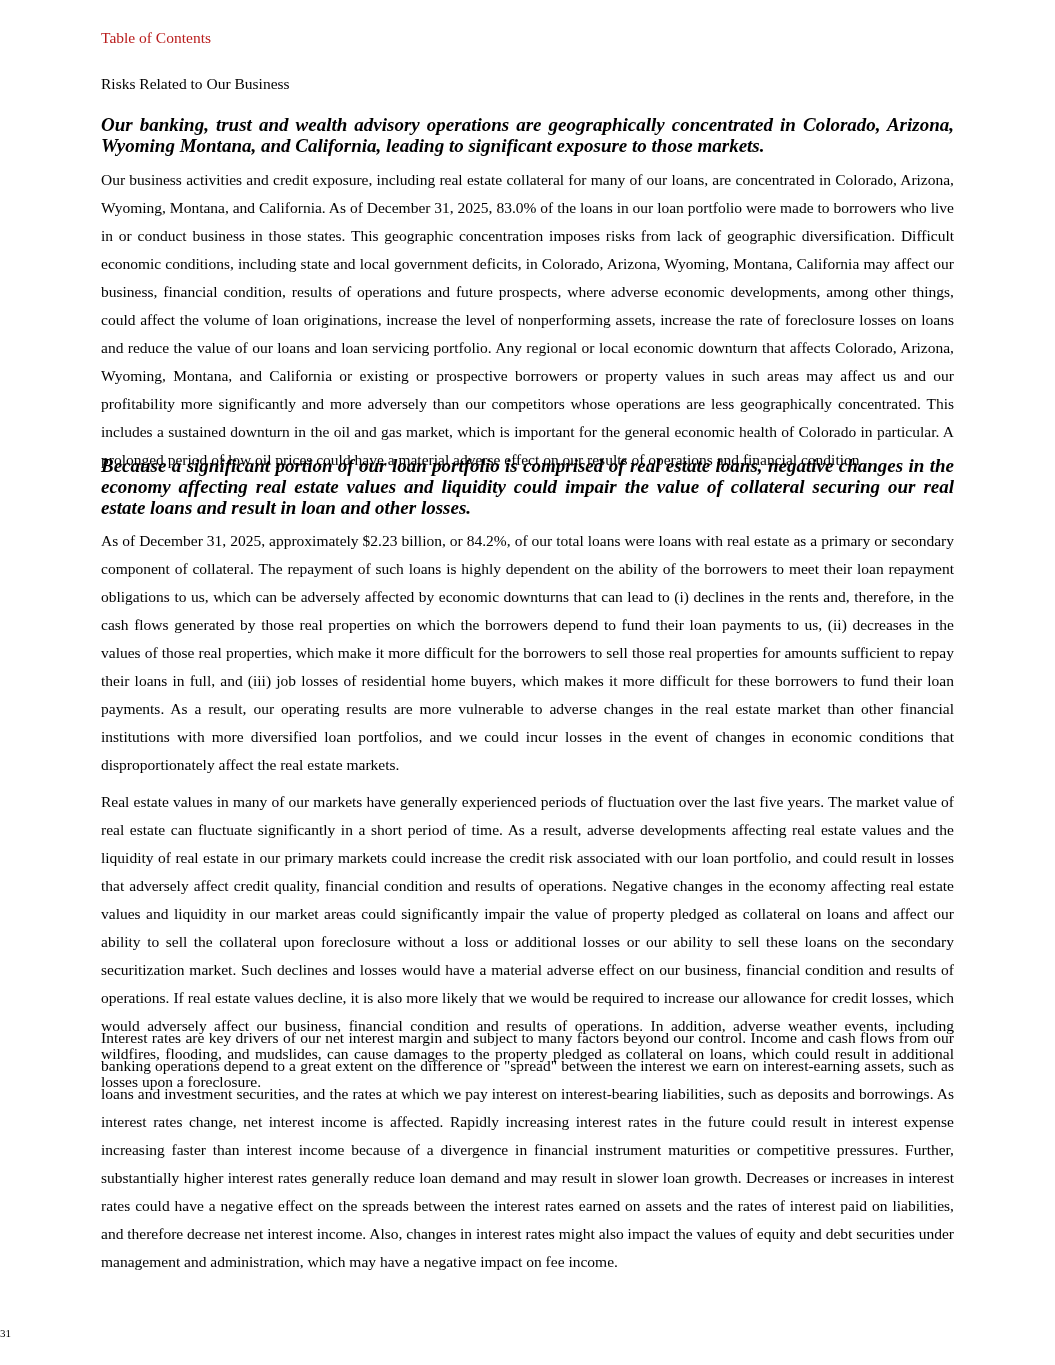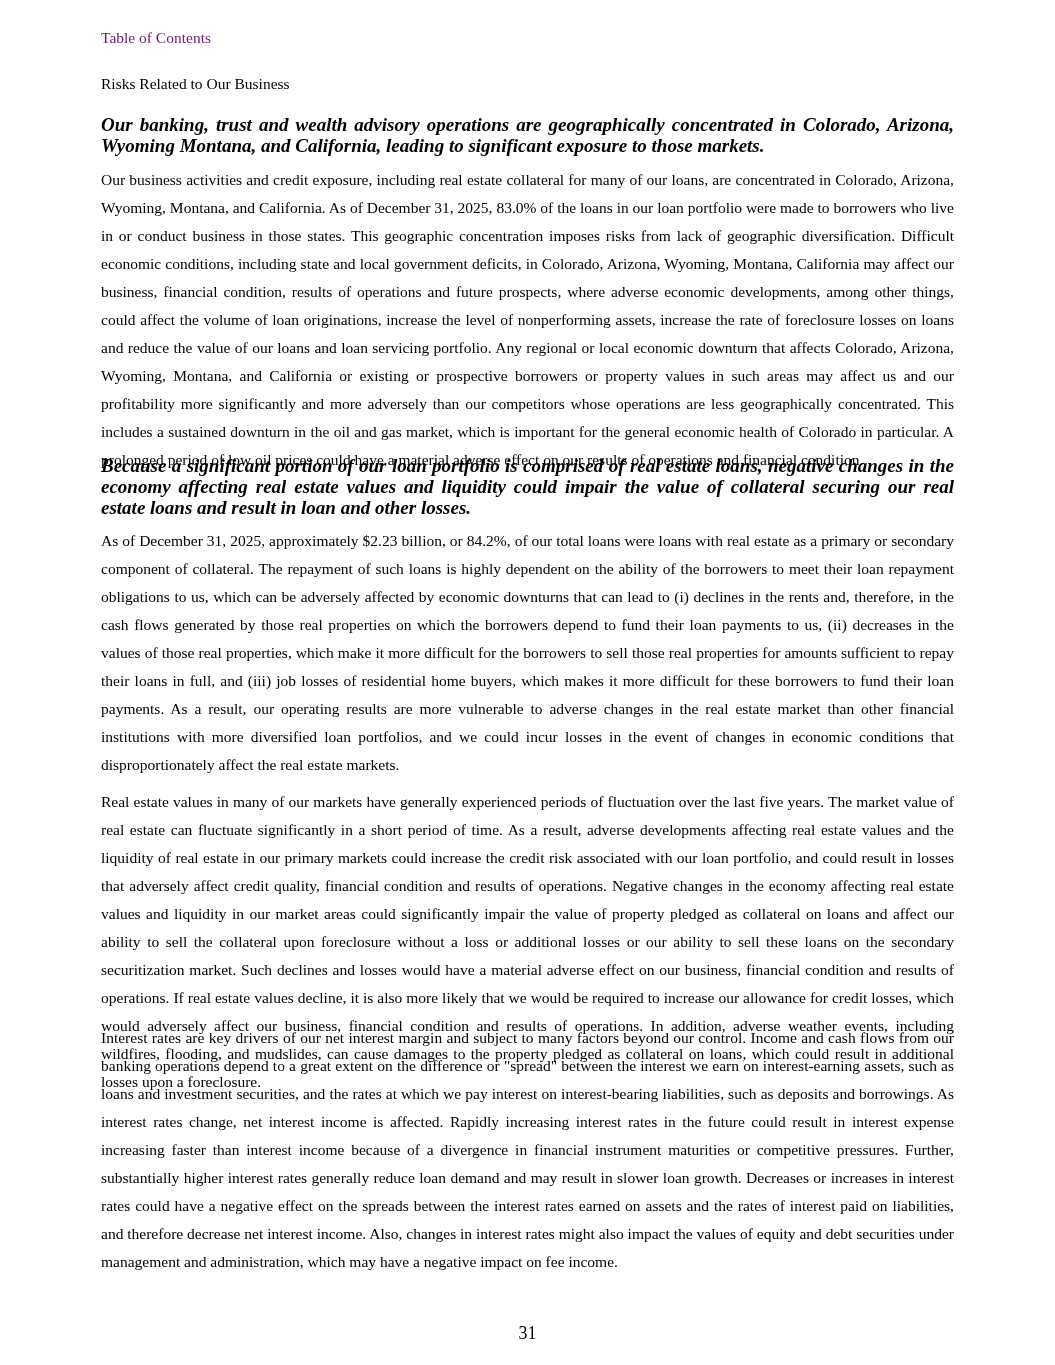--- a/index.html
+++ b/index.html
@@ -14,21 +14,21 @@
     overflow: hidden;
     font-family: "Liberation Serif", "DejaVu Serif", serif;
     color: #000000;
   }
   .toc-link {
     position: absolute;
     left: 101px;
     top: 28px;
     font-size: 15.5px;
     line-height: 20px;
-    color: #701a75;
+    color: #b91c1c;
     text-decoration: none;
     cursor: pointer;
   }
   .section-title {
     position: absolute;
     left: 101px;
     top: 74px;
     font-size: 15.5px;
     font-weight: normal;
     line-height: 20px;
@@ -52,22 +52,22 @@
     font-size: 15.5px;
     line-height: 28px;
     text-align: justify;
     margin: 0;
   }
   .page-number {
     position: absolute;
     left: 0;
     width: 1055px;
     top: 1323px;
-    text-align: center;
-    font-size: 18px;
+    text-align: left;
+    font-size: 11px;
     line-height: 20px;
   }
 </style>
 </head>
 <body>
 
 <a class="toc-link">Table of Contents</a>
 
 <h2 class="section-title">Risks Related to Our Business</h2>
 

